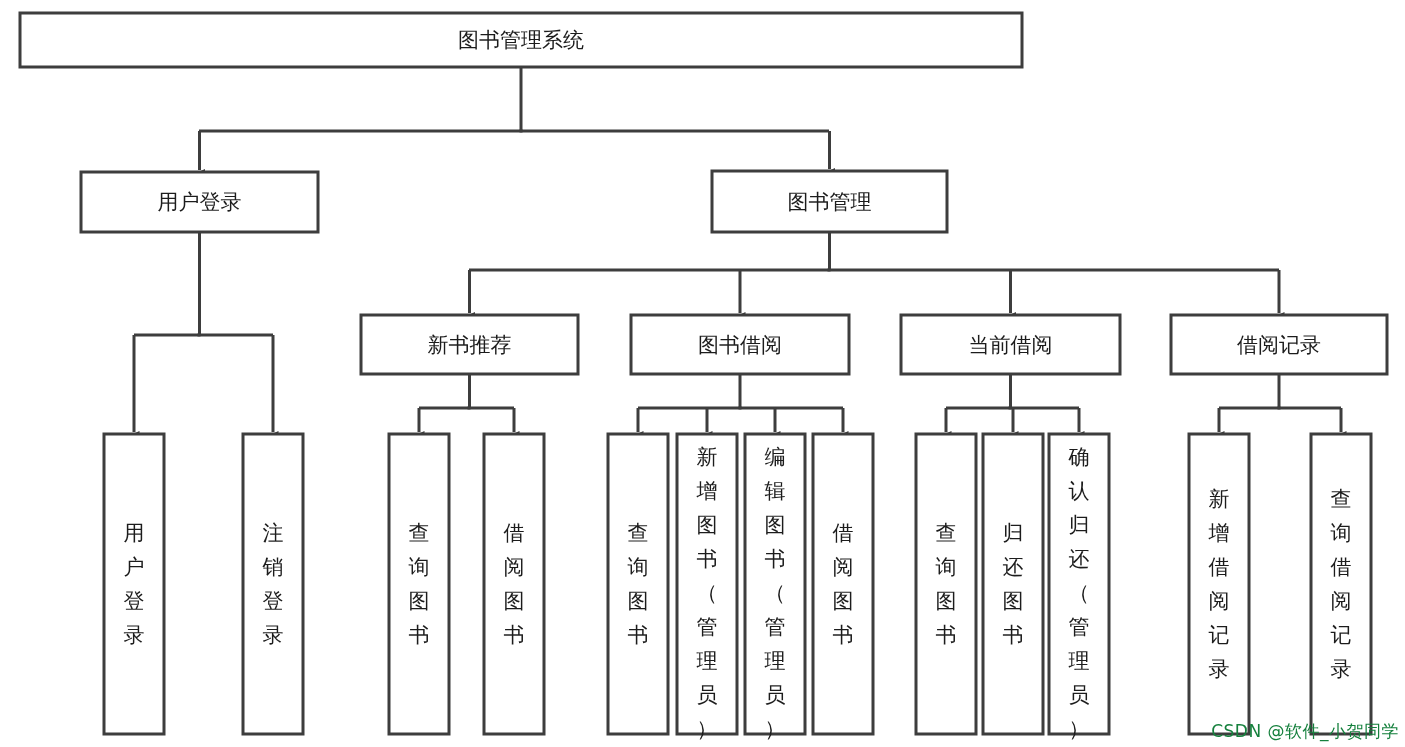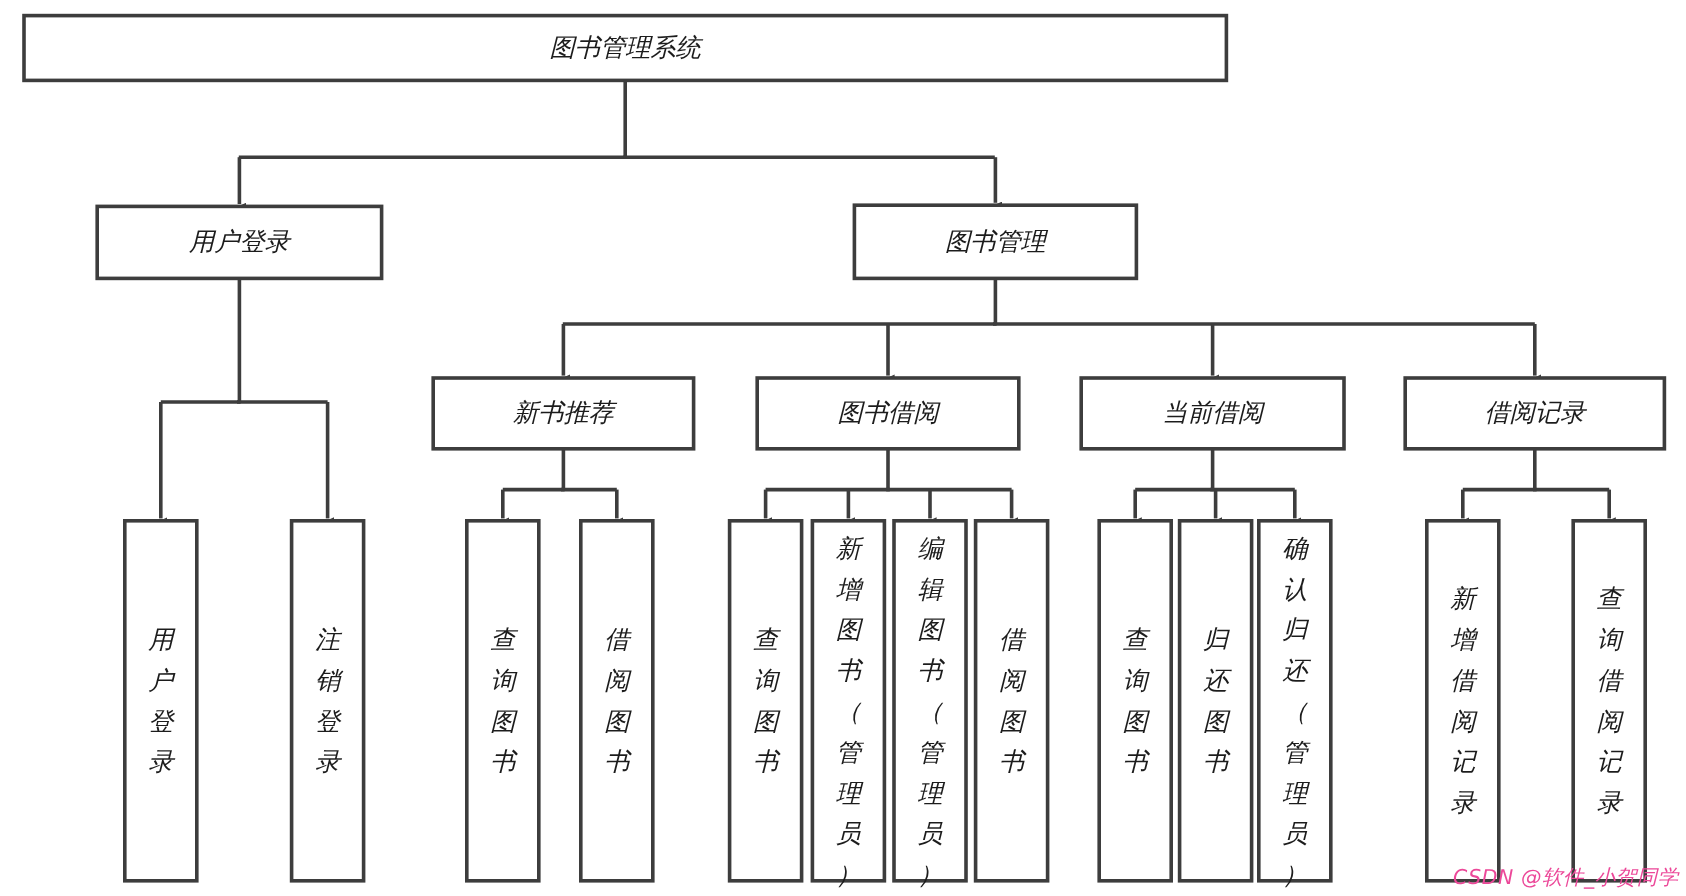--- a/index.html
+++ b/index.html
@@ -1,37 +1,37 @@
 <!DOCTYPE html>
 <html><head>
 <meta charset="utf-8">
 <style>
   html,body{margin:0;padding:0;background:#ffffff;}
   body{
     font-family:"Liberation Sans","DejaVu Sans",sans-serif;
     width:1405px;height:747px;overflow:hidden;
   }
-  #stage{position:relative;width:1405px;height:747px;background:#fff;font-style:italic;}
+  #stage{position:relative;width:1405px;height:747px;background:#fff;}
   svg#diagram{position:absolute;left:0;top:0;width:1405px;height:747px;display:block;}
   .node-rect{fill:#ffffff;stroke:#3d3d3d;stroke-width:3;}
   .link{stroke:#3d3d3d;stroke-width:3;fill:none;stroke-linecap:butt;}
   .node-label{
     font-family:"DejaVu Sans","Liberation Sans",sans-serif;
     font-size:21px;fill:#1c1c1c;
     dominant-baseline:middle;text-anchor:middle;
   }
   .node-label-vertical{
     font-family:"DejaVu Sans","Liberation Sans",sans-serif;
     font-size:21px;fill:#1c1c1c;
     dominant-baseline:middle;text-anchor:middle;
   }
   .watermark{
     position:absolute;right:6px;bottom:4px;
     font-family:"DejaVu Sans","Liberation Sans",sans-serif;
-    font-size:17px;color:#ec4899;white-space:nowrap;
+    font-size:17px;color:#15803d;white-space:nowrap;
     letter-spacing:.5px;pointer-events:none;user-select:none;
   }
 </style>
 </head>
 <body>
 
 <div id="stage">
   <svg id="diagram" viewBox="0 0 1405 747">
     <defs>
       <marker id="arrowhead" markerWidth="10" markerHeight="11" refX="1" refY="5.5" orient="auto" markerUnits="userSpaceOnUse">

